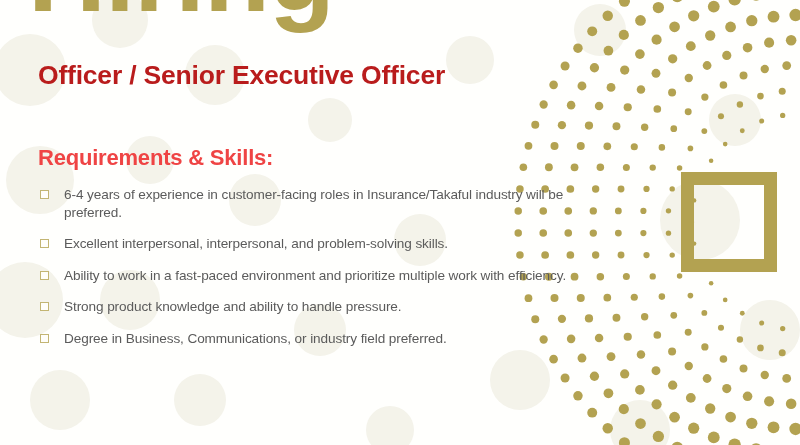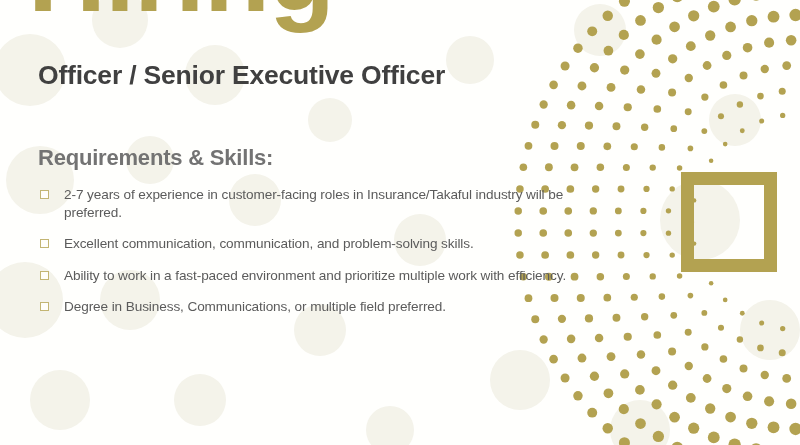--- a/index.html
+++ b/index.html
@@ -32,28 +32,28 @@
     font-size:108px;font-weight:bold;color:#B3A251;
     letter-spacing:-1px;line-height:120px;white-space:nowrap;
     font-family:"Liberation Sans", sans-serif;
   }
 
   
   .content{position:absolute;left:38px;top:0;width:540px;z-index:4;}
 
   .job-title{
     position:absolute;left:0;top:58px;width:530px;
-    font-size:26.5px;font-weight:bold;color:#404040;
+    font-size:26.5px;font-weight:bold;color:#b91c1c;
     line-height:34px;letter-spacing:-0.2px;
   }
   .job-title .l2{display:block;}
 
   .req-heading{
     position:absolute;left:0;top:145px;
-    font-size:22px;font-weight:bold;color:#737373;letter-spacing:-0.2px;
+    font-size:22px;font-weight:bold;color:#ef4444;letter-spacing:-0.2px;
   }
 
   .bullets{position:absolute;left:2px;top:186px;width:530px;}
   .bullet{position:relative;padding-left:24px;margin-bottom:14px;}
   .checkbox{
     position:absolute;left:0;top:4px;width:9px;height:9px;
     border:1.6px solid #C3B573;background:#FFFEFA;box-sizing:border-box;
   }
   .bullet-text{
     font-size:13.6px;color:#5B5B5B;line-height:17.5px;
@@ -321,34 +321,38 @@
     <div class="job-title">
       <span class="l1">Officer / Senior Executive Officer</span>
     </div>
 
     <div class="req-heading">Requirements &amp; Skills:</div>
 
     <div class="bullets">
 
       <div class="bullet">
         <span class="checkbox"></span>
-        <span class="bullet-text">2-7 years of experience in customer-facing roles in Insurance/Takaful industry will be preferred.</span>
-      </div>
-
-      <div class="bullet">
-        <span class="checkbox"></span>
-        <span class="bullet-text">Excellent communication, communication, and problem-solving skills.</span>
+        <span class="bullet-text">6-4 years of experience in customer-facing roles in Insurance/Takaful industry will be preferred.</span>
+      </div>
+
+      <div class="bullet">
+        <span class="checkbox"></span>
+        <span class="bullet-text">Excellent interpersonal, interpersonal, and problem-solving skills.</span>
       </div>
 
       <div class="bullet">
         <span class="checkbox"></span>
         <span class="bullet-text">Ability to work in a fast-paced environment and prioritize multiple work with efficiency.</span>
       </div>
 
-
-      <div class="bullet">
-        <span class="checkbox"></span>
-        <span class="bullet-text">Degree in Business, Communications, or multiple field preferred.</span>
+      <div class="bullet">
+        <span class="checkbox"></span>
+        <span class="bullet-text">Strong product knowledge and ability to handle pressure.</span>
+      </div>
+
+      <div class="bullet">
+        <span class="checkbox"></span>
+        <span class="bullet-text">Degree in Business, Communications, or industry field preferred.</span>
       </div>
 
     </div>
   </div>
 </div>
 
 </body></html>

